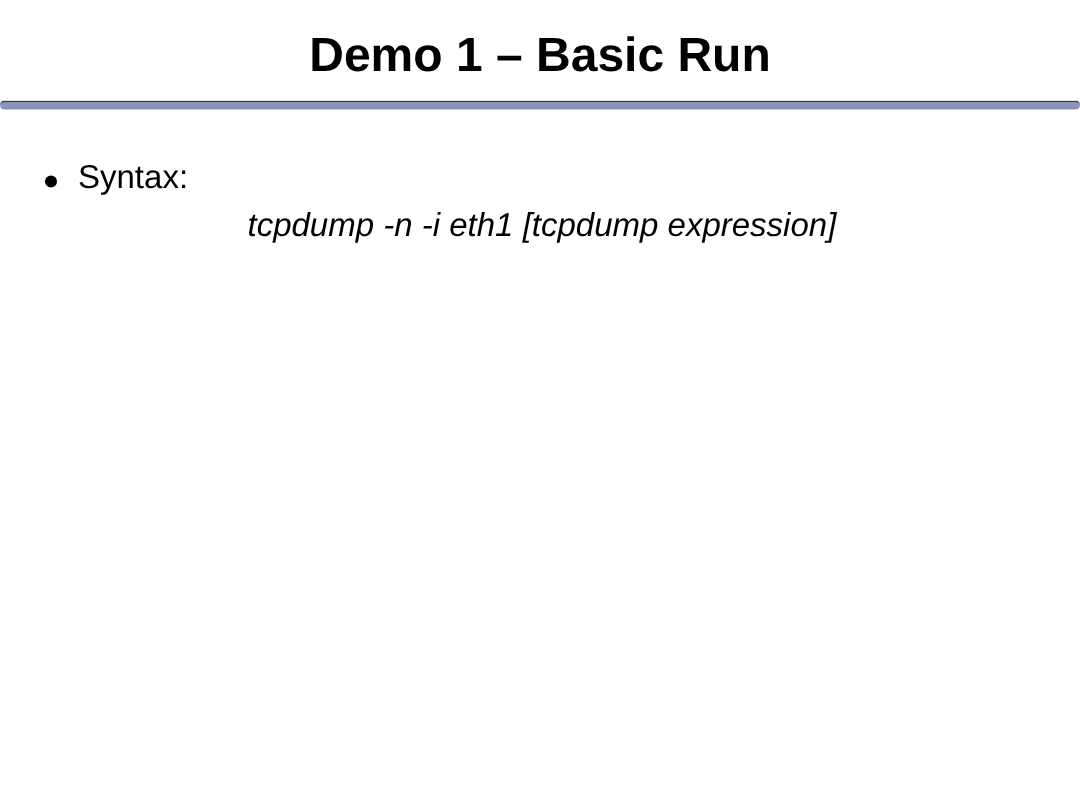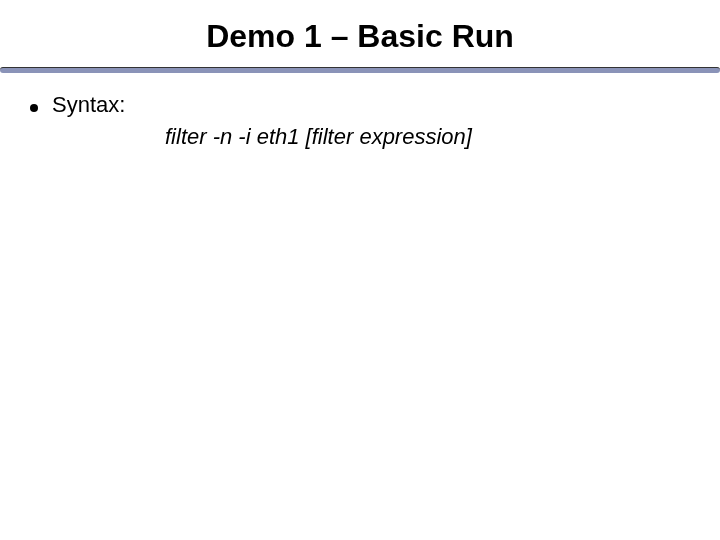--- a/index.html
+++ b/index.html
@@ -28,21 +28,21 @@
       padding-top: 18px;
       padding-bottom: 12px;
     }
     .divider {
       width: 100%;
       height: 6px;
       background: #8a93b8;
       border-top: 1px solid #333333;
     }
     .content {
-      padding-top: 19px;
+      padding-top: 32px;
       padding-left: 30px;
     }
     .bullet-line {
       display: flex;
       align-items: baseline;
     }
     .bullet {
       width: 8px;
       height: 8px;
       background: #000000;
@@ -69,15 +69,15 @@
 <body>
 
 <div class="slide">
   <div class="title">Demo 1 – Basic Run</div>
   <div class="divider"></div>
   <div class="content">
     <div class="bullet-line">
       <span class="bullet"></span>
       <span class="bullet-text">Syntax:</span>
     </div>
-    <div class="command-line">filter -n -i eth1 [filter expression]</div>
+    <div class="command-line">tcpdump -n -i eth1 [tcpdump expression]</div>
   </div>
 </div>
 
 </body></html>

